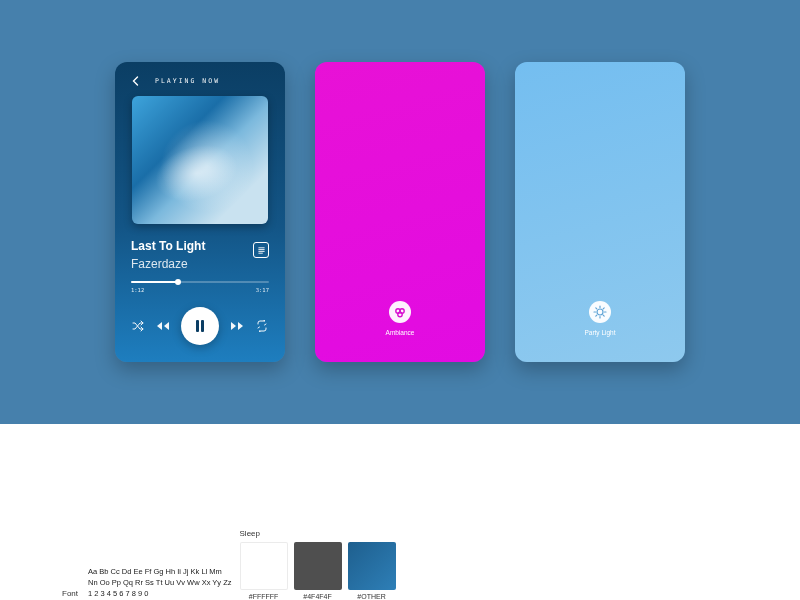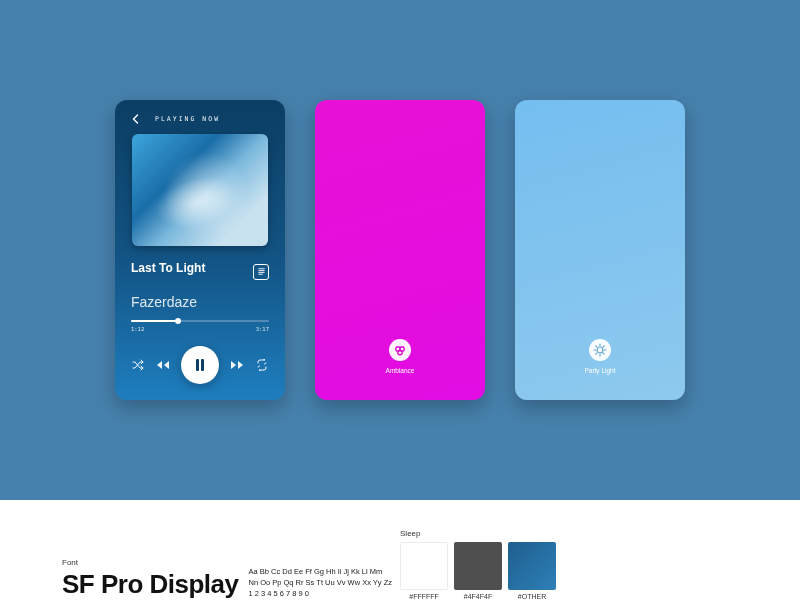--- a/index.html
+++ b/index.html
@@ -7,21 +7,21 @@
   body {
     font-family: -apple-system, "SF Pro Display", "Helvetica Neue", Helvetica, Arial, sans-serif;
     background: #ffffff;
     position: relative;
     overflow: hidden;
   }
 
   
   .canvas {
     position: absolute;
-    left: 0; top: 0; width: 800px; height: 500px;
+    left: 0; top: 0; width: 800px; height: 424px;
     background: #4680AC;
     display: flex;
     align-items: center;
     justify-content: center;
     gap: 30px;
     padding: 0 40px;
   }
 
   .phone {
     width: 170px;
@@ -76,21 +76,21 @@
     position:absolute; left:15%; top:30%; width:85%; height:70%;
     background: radial-gradient(ellipse 60% 50% at 40% 40%, rgba(255,255,255,0.55), rgba(255,255,255,0) 60%);
     transform: rotate(-15deg);
   }
 
   .track-row {
     display:flex; align-items:flex-start; justify-content:space-between;
     margin-top: 16px;
   }
   .track-title { font-size: 12px; font-weight: 600; line-height: 1.1; }
-  .track-artist { font-size: 14px; opacity: 0.85; margin-top: 19px; }
+  .track-artist { font-size: 12px; opacity: 0.85; margin-top: 4px; }
   .lyrics-btn {
     width: 16px; height: 16px;
     border: 1.2px solid #ffffff;
     border-radius: 3px;
     display:flex; align-items:center; justify-content:center;
     cursor:pointer;
     margin-top:2px;
   }
   .lyrics-btn svg { display:block; }
 
@@ -258,21 +258,20 @@
         </svg>
     </div>
     <div class="theme-label">Party Light</div>
   </div>
 
 </div>
 
 <div class="footer">
   <div class="font-block">
     <div class="font-caption">Font</div>
-    <div class="font-name">SF Pro Display</div>
   </div>
   <div class="specimen">
     <div>Aa Bb Cc Dd Ee Ff Gg Hh Ii Jj Kk Ll Mm</div>
     <div>Nn Oo Pp Qq Rr Ss Tt Uu Vv Ww Xx Yy Zz</div>
     <div>1 2 3 4 5 6 7 8 9 0</div>
   </div>
   <div class="colors-block">
     <div class="colors-caption">Sleep</div>
     <div class="swatches">
       <div class="swatch">

